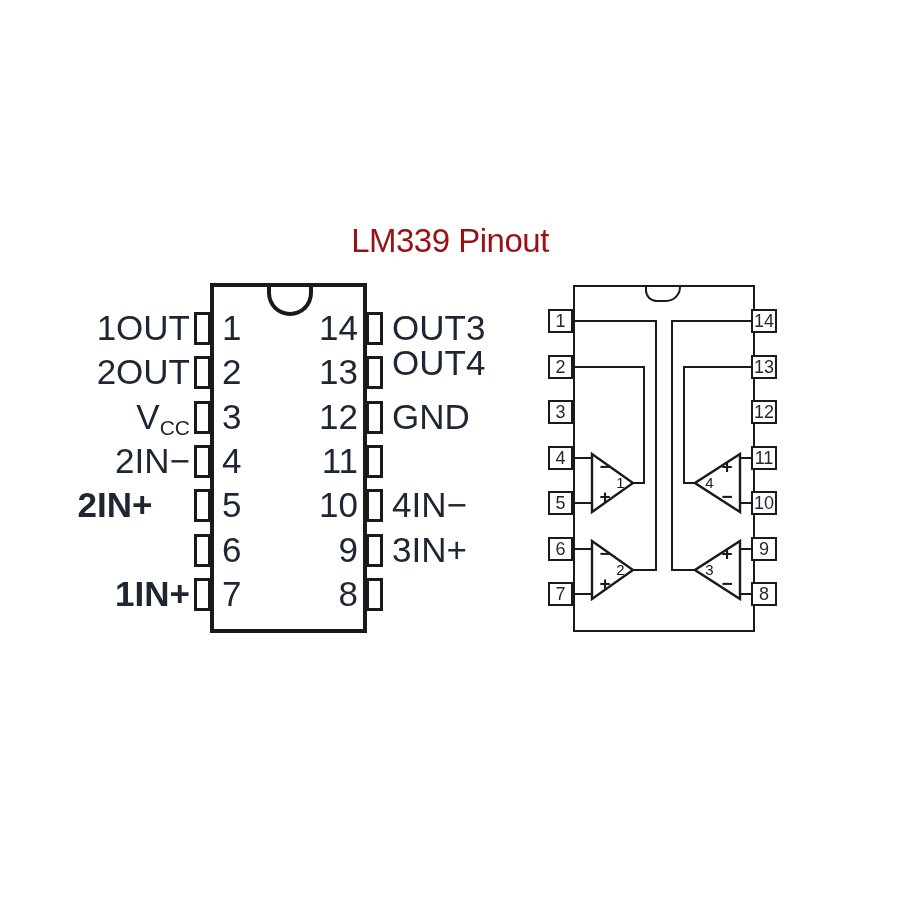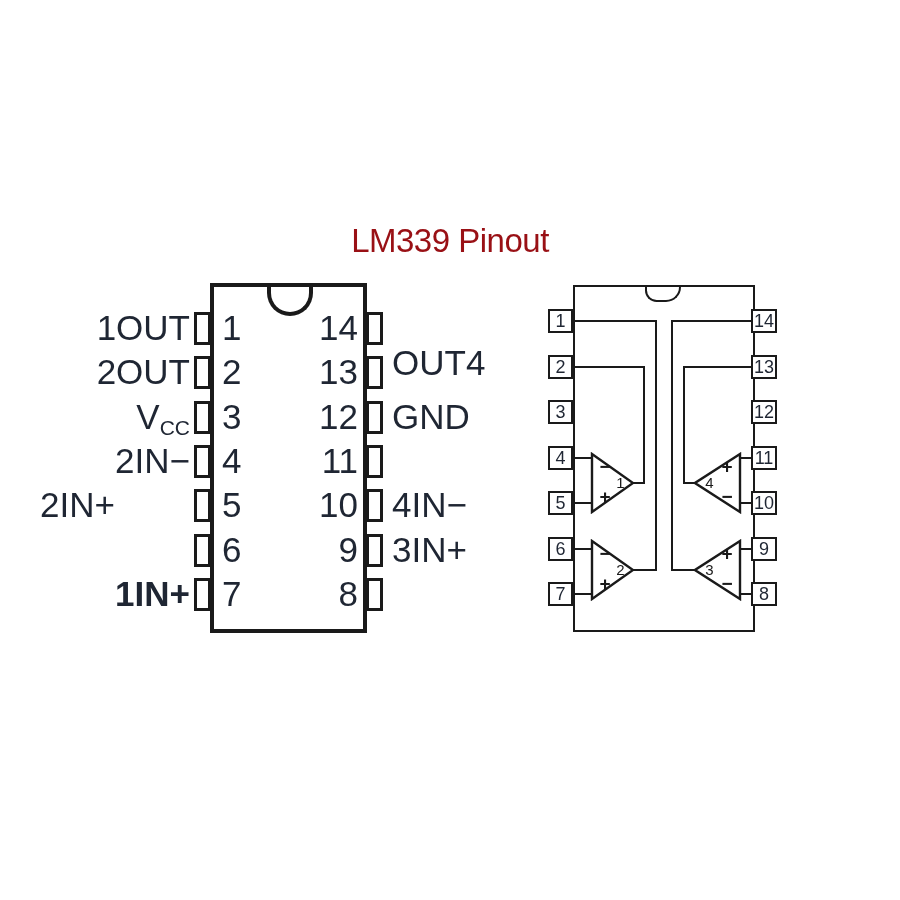--- a/index.html
+++ b/index.html
@@ -78,20 +78,21 @@
 
   <div class="layer">
     <div class="ic-body-thick"></div>
     <div class="notch-thick"></div>
     <div class="layer" id="left-ic-rows">
         <div class="pinbox-thick" style="left: 194px; top: 312px;"></div>
         <div class="pinbox-thick" style="left: 366px; top: 312px;"></div>
         <div class="num-big" style="left: 222px; top: 306px; width: 60px; text-align: left;">1</div>
         <div class="num-big" style="left: 298px; top: 306px; width: 60px; text-align: right;">14</div>
         <div class="lbl-big" style="left: 40px; top: 306px; width: 150px; text-align: right;"><span>1OUT</span><span class="sub"></span></div>
+        <div class="lbl-big" style="left: 392px; top: 306px; width: 170px; text-align: left;">OUT3</div>
         <div class="pinbox-thick" style="left: 194px; top: 356px;"></div>
         <div class="pinbox-thick" style="left: 366px; top: 356px;"></div>
         <div class="num-big" style="left: 222px; top: 350px; width: 60px; text-align: left;">2</div>
         <div class="num-big" style="left: 298px; top: 350px; width: 60px; text-align: right;">13</div>
         <div class="lbl-big" style="left: 40px; top: 350px; width: 150px; text-align: right;"><span>2OUT</span><span class="sub"></span></div>
         <div class="lbl-big" style="left: 392px; top: 341px; width: 170px; text-align: left;">OUT4</div>
         <div class="pinbox-thick" style="left: 194px; top: 401px;"></div>
         <div class="pinbox-thick" style="left: 366px; top: 401px;"></div>
         <div class="num-big" style="left: 222px; top: 395px; width: 60px; text-align: left;">3</div>
         <div class="num-big" style="left: 298px; top: 395px; width: 60px; text-align: right;">12</div>
@@ -99,21 +100,21 @@
         <div class="lbl-big" style="left: 392px; top: 395px; width: 170px; text-align: left;">GND</div>
         <div class="pinbox-thick" style="left: 194px; top: 445px;"></div>
         <div class="pinbox-thick" style="left: 366px; top: 445px;"></div>
         <div class="num-big" style="left: 222px; top: 439px; width: 60px; text-align: left;">4</div>
         <div class="num-big" style="left: 298px; top: 439px; width: 60px; text-align: right;">11</div>
         <div class="lbl-big" style="left: 40px; top: 439px; width: 150px; text-align: right;"><span>2IN−</span><span class="sub"></span></div>
         <div class="pinbox-thick" style="left: 194px; top: 489px;"></div>
         <div class="pinbox-thick" style="left: 366px; top: 489px;"></div>
         <div class="num-big" style="left: 222px; top: 483px; width: 60px; text-align: left;">5</div>
         <div class="num-big" style="left: 298px; top: 483px; width: 60px; text-align: right;">10</div>
-        <div class="lbl-big" style="left: 40px; top: 483px; width: 150px; text-align: left;"><span>2IN+</span><span class="sub"></span></div>
+        <div class="lbl-big" style="left: 40px; top: 483px; width: 150px; text-align: center; font-weight: bold;"><span>2IN+</span><span class="sub"></span></div>
         <div class="lbl-big" style="left: 392px; top: 483px; width: 170px; text-align: left;">4IN−</div>
         <div class="pinbox-thick" style="left: 194px; top: 534px;"></div>
         <div class="pinbox-thick" style="left: 366px; top: 534px;"></div>
         <div class="num-big" style="left: 222px; top: 528px; width: 60px; text-align: left;">6</div>
         <div class="num-big" style="left: 298px; top: 528px; width: 60px; text-align: right;">9</div>
         <div class="lbl-big" style="left: 392px; top: 528px; width: 170px; text-align: left;">3IN+</div>
         <div class="pinbox-thick" style="left: 194px; top: 578px;"></div>
         <div class="pinbox-thick" style="left: 366px; top: 578px;"></div>
         <div class="num-big" style="left: 222px; top: 572px; width: 60px; text-align: left;">7</div>
         <div class="num-big" style="left: 298px; top: 572px; width: 60px; text-align: right;">8</div>

